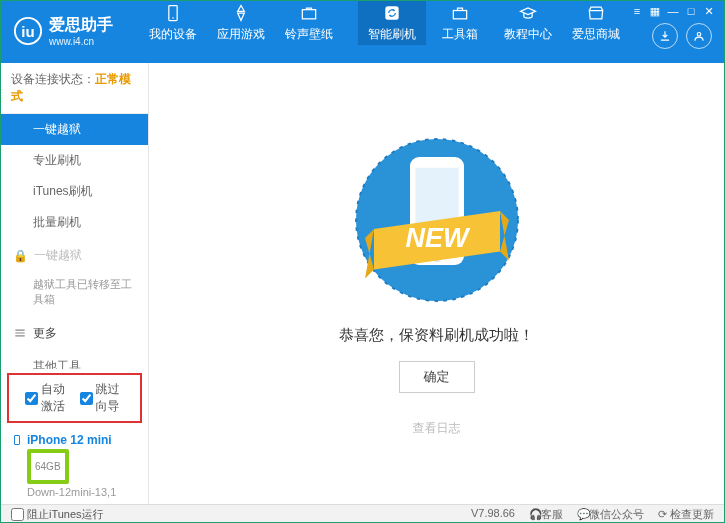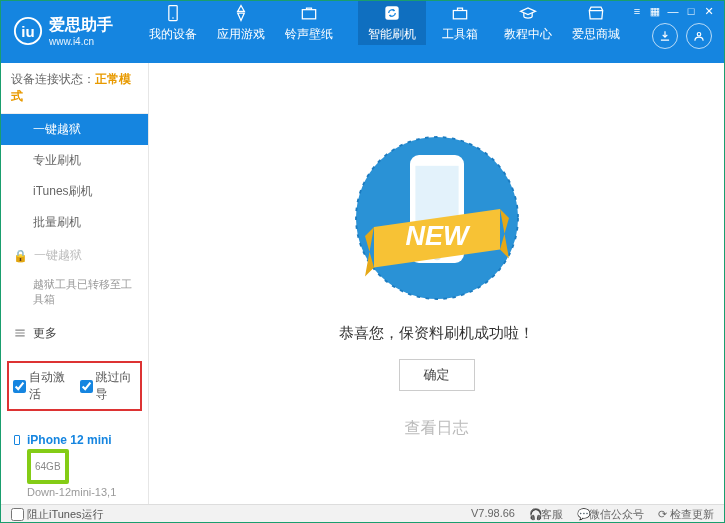--- a/index.html
+++ b/index.html
@@ -22,33 +22,33 @@
 .body { display: flex; height: 441px; background: #fff; }
 .sidebar { width: 148px; border-right: 1px solid #e6e6e6; display: flex; flex-direction: column; }
 .status-line { padding: 8px 10px; font-size: 12px; color: #666; border-bottom: 1px solid #eee; }
 .status-line .v { color: #e89a00; font-weight: bold; }
 .section-head { display: flex; align-items: center; gap: 6px; padding: 9px 12px; color: #444; cursor: pointer; }
 .section-head.active-h { color: #1585e0; border-left: 3px solid #1585e0; background: #fff; padding-left: 9px; }
 .section-head .lock { color: #bbb; }
 .sub { padding: 7px 10px 7px 32px; color: #666; cursor: pointer; }
 .sub.active { background: #1585e0; color: #fff; }
 .note { font-size: 11px; color: #999; padding: 4px 10px 8px 32px; line-height: 1.4; }
-.cb-row { border: 2px solid #d33; margin: 16px 6px; padding: 6px 4px; display: flex; gap: 10px; }
+.cb-row { border: 2px solid #d33; margin: 4px 6px; padding: 6px 16px; display: flex; gap: 10px; }
 .cb { display: flex; align-items: center; gap: 3px; color: #555; cursor: pointer; }
 .cb input { accent-color: #1585e0; }
 .device { padding: 6px 10px; }
 .device .dn { color: #1585e0; font-weight: bold; display: flex; align-items: center; gap: 4px; }
 .device .cap { display: inline-block; border: 4px solid #84cc16; border-radius: 2px; padding: 8px 4px; font-size: 10px; color: #888; margin: 2px 0 0 16px; }
 .device .dw { font-size: 11px; color: #999; margin: 2px 0 0 16px; }
 .sidebar-flex { flex: 1; overflow-y: auto; }
 .main { flex: 1; display: flex; flex-direction: column; align-items: center; justify-content: center; position: relative; }
 .illus { width: 180px; height: 180px; position: relative; }
 .msg { font-size: 15px; color: #333; margin-top: 16px; }
 .ok-btn { margin-top: 16px; border: 1px solid #ccc; background: #fff; padding: 6px 24px; cursor: pointer; font-size: 13px; color: #444; }
-.log-link { margin-top: 27px; font-size: 16px; color: #bbb; cursor: pointer; }
+.log-link { margin-top: 27px; font-size: 12px; color: #bbb; cursor: pointer; }
 .footer { height: 20px; background: #f2f2f2; border-top: 1px solid #ddd; display: flex; align-items: center; padding: 0 10px; font-size: 11px; color: #666; }
 .footer .r { margin-left: auto; display: flex; gap: 14px; }
 .footer .r span { cursor: pointer; }
 .ficon { display: inline-flex; width: 12px; }
 </style>
 </head>
 <body>
 
 <div class="header">
   <div class="logo-block">

